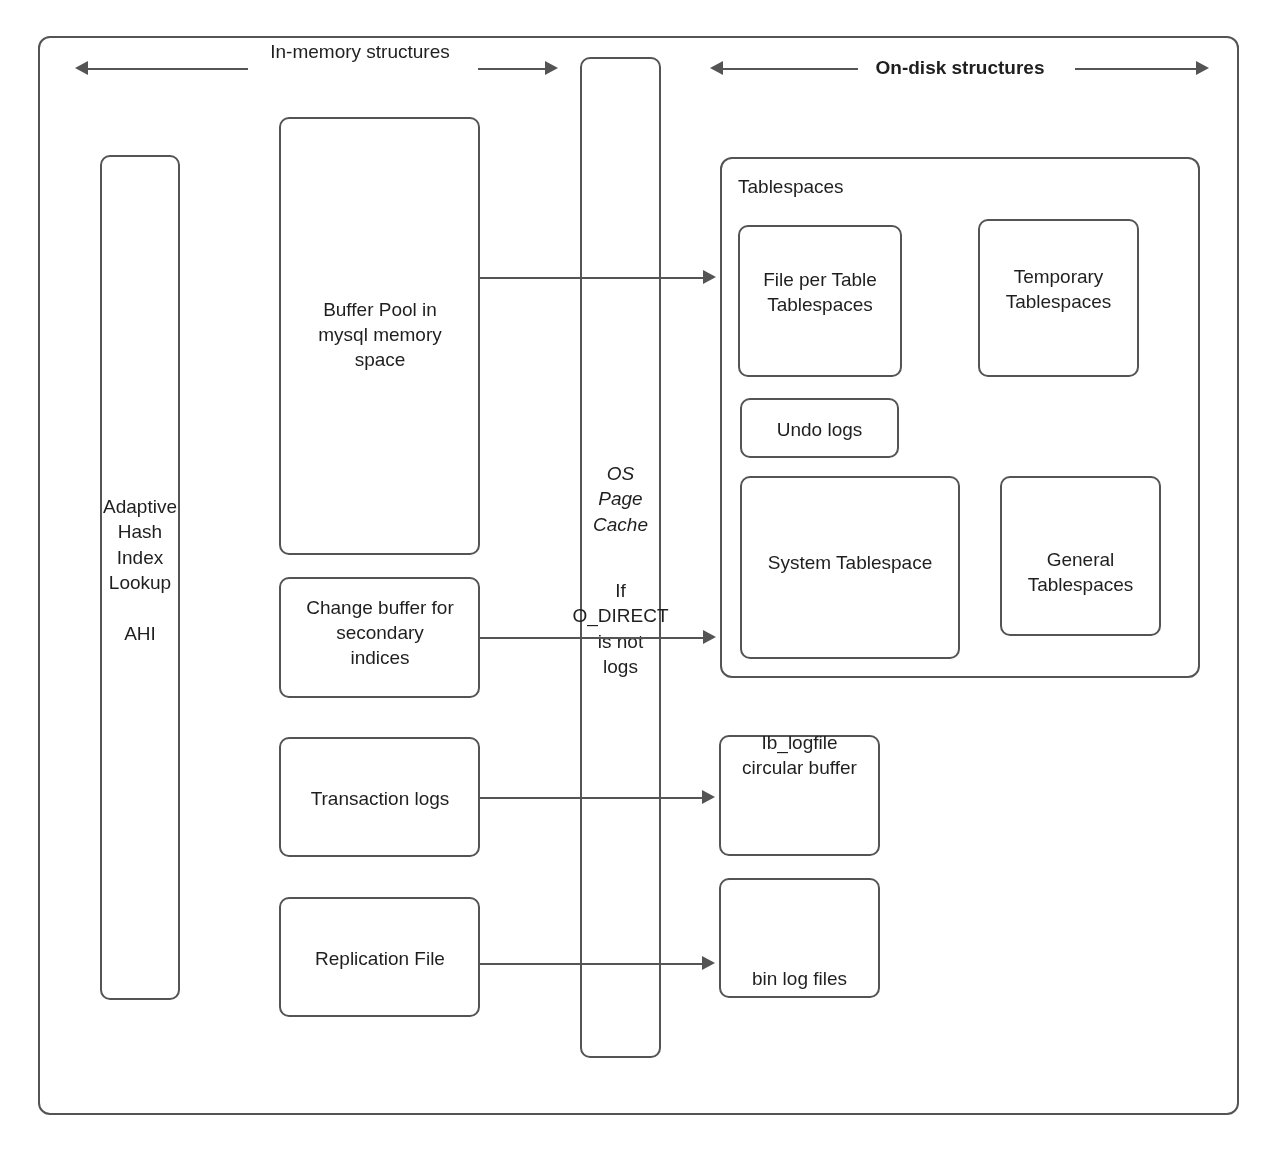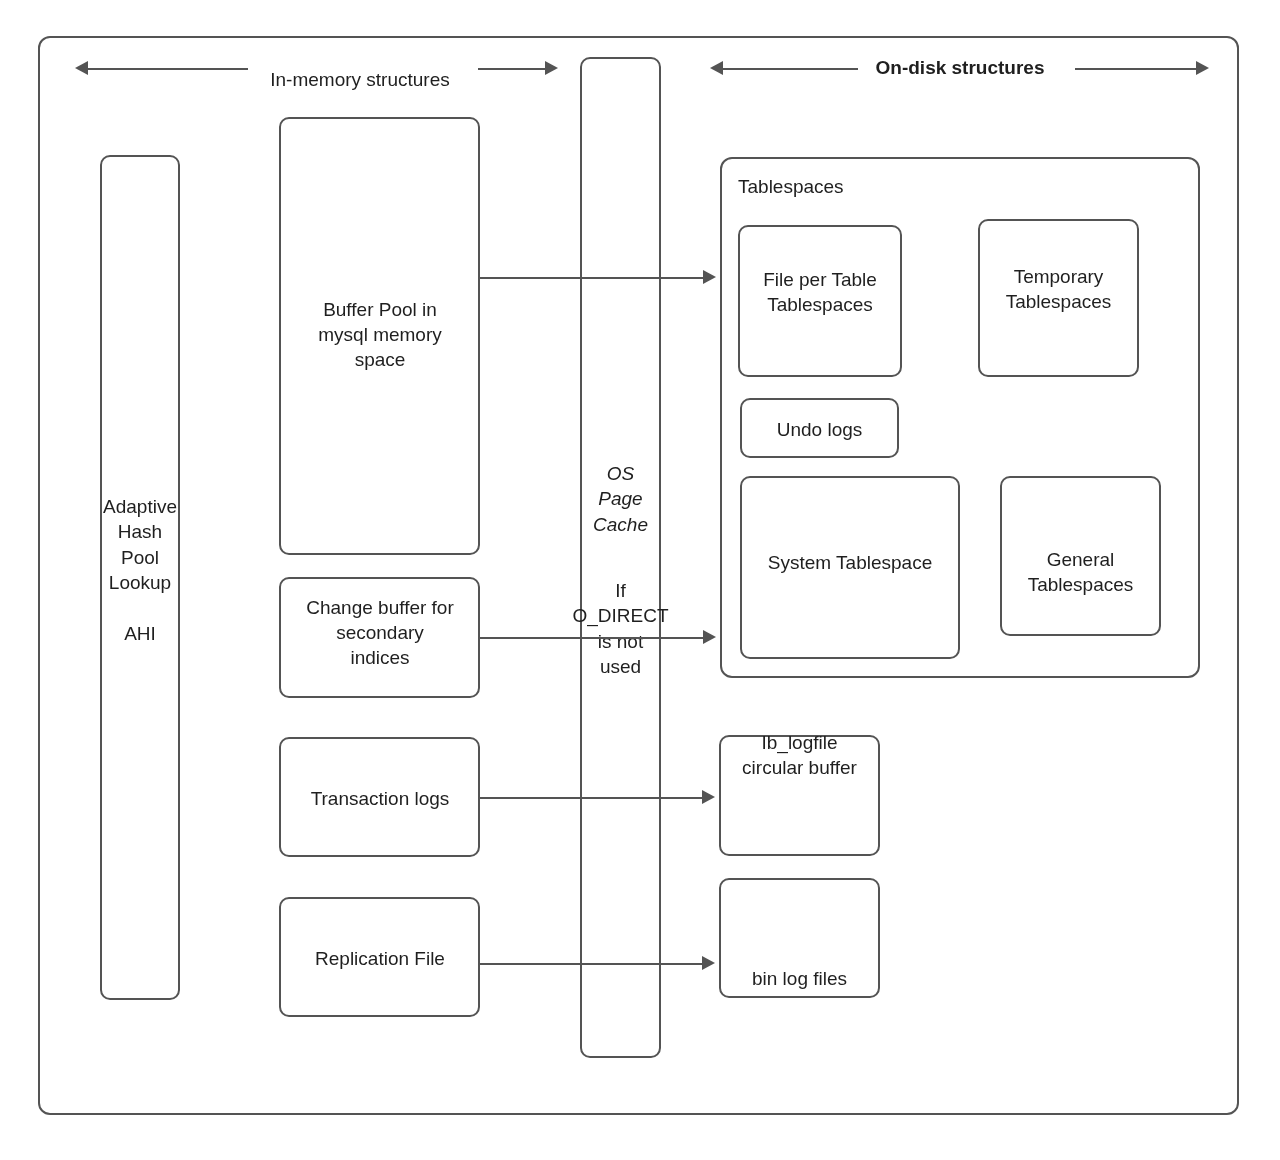--- a/index.html
+++ b/index.html
@@ -97,34 +97,34 @@
 </style>
 </head>
 <body>
 
 <div id="canvas">
 
   <div class="box frame" style="left:38px; top:36px; width:1201px; height:1079px;"></div>
 
   <div class="hline" style="left:88px; top:68px; width:160px;"></div>
   <div class="arrow-l" style="left:75px; top:61px;"></div>
-  <div class="hdr-label" style="left:250px; top:70px; width:220px;">In-memory structures</div>
+  <div class="hdr-label" style="left:250px; top:42px; width:220px;">In-memory structures</div>
   <div class="hline" style="left:478px; top:68px; width:70px;"></div>
   <div class="arrow-r" style="left:545px; top:61px;"></div>
 
   <div class="hline" style="left:723px; top:68px; width:135px;"></div>
   <div class="arrow-l" style="left:710px; top:61px;"></div>
   <div class="hdr-label" style="left:860px; top:58px; width:200px;font-weight:bold;">On-disk structures</div>
   <div class="hline" style="left:1075px; top:68px; width:125px;"></div>
   <div class="arrow-r" style="left:1196px; top:61px;"></div>
 
   <div class="box" style="left:100px; top:155px; width:80px; height:845px;"></div>
   <div class="overflow-text" style="left:75px; top:494px; width:130px;">Adaptive
 Hash
-Pool
+Index
 Lookup
 
 AHI</div>
 
   <div class="box" style="left:279px; top:117px; width:201px; height:438px;"></div>
   <div class="plain-text" style="left:285px; top:297px; width:190px;">Buffer Pool in
 mysql memory
 space</div>
 
   <div class="box" style="left:279px; top:577px; width:201px; height:121px;"></div>
@@ -138,21 +138,21 @@
   <div class="box" style="left:279px; top:897px; width:201px; height:120px;"></div>
   <div class="plain-text" style="left:283px; top:946px; width:194px;">Replication File</div>
 
   <div class="box" style="left:580px; top:57px; width:81px; height:1001px;"></div>
   <div class="overflow-text" style="left:571px; top:461px; width:99px;font-style:italic;">OS
 Page
 Cache</div>
   <div class="overflow-text" style="left:557px; top:578px; width:127px;">If
 O_DIRECT
 is not
-used</div>
+logs</div>
 
   <div class="box frame" style="left:720px; top:157px; width:480px; height:521px;"></div>
   <div class="label-left-top" style="left:738px; top:175px; width:220px;">Tablespaces</div>
 
   <div class="box" style="left:738px; top:225px; width:164px; height:152px;"></div>
   <div class="plain-text" style="left:733px; top:267px; width:174px;">File per Table
 Tablespaces</div>
 
   <div class="box" style="left:978px; top:219px; width:161px; height:158px;"></div>
   <div class="plain-text" style="left:974px; top:264px; width:169px;">Temporary

